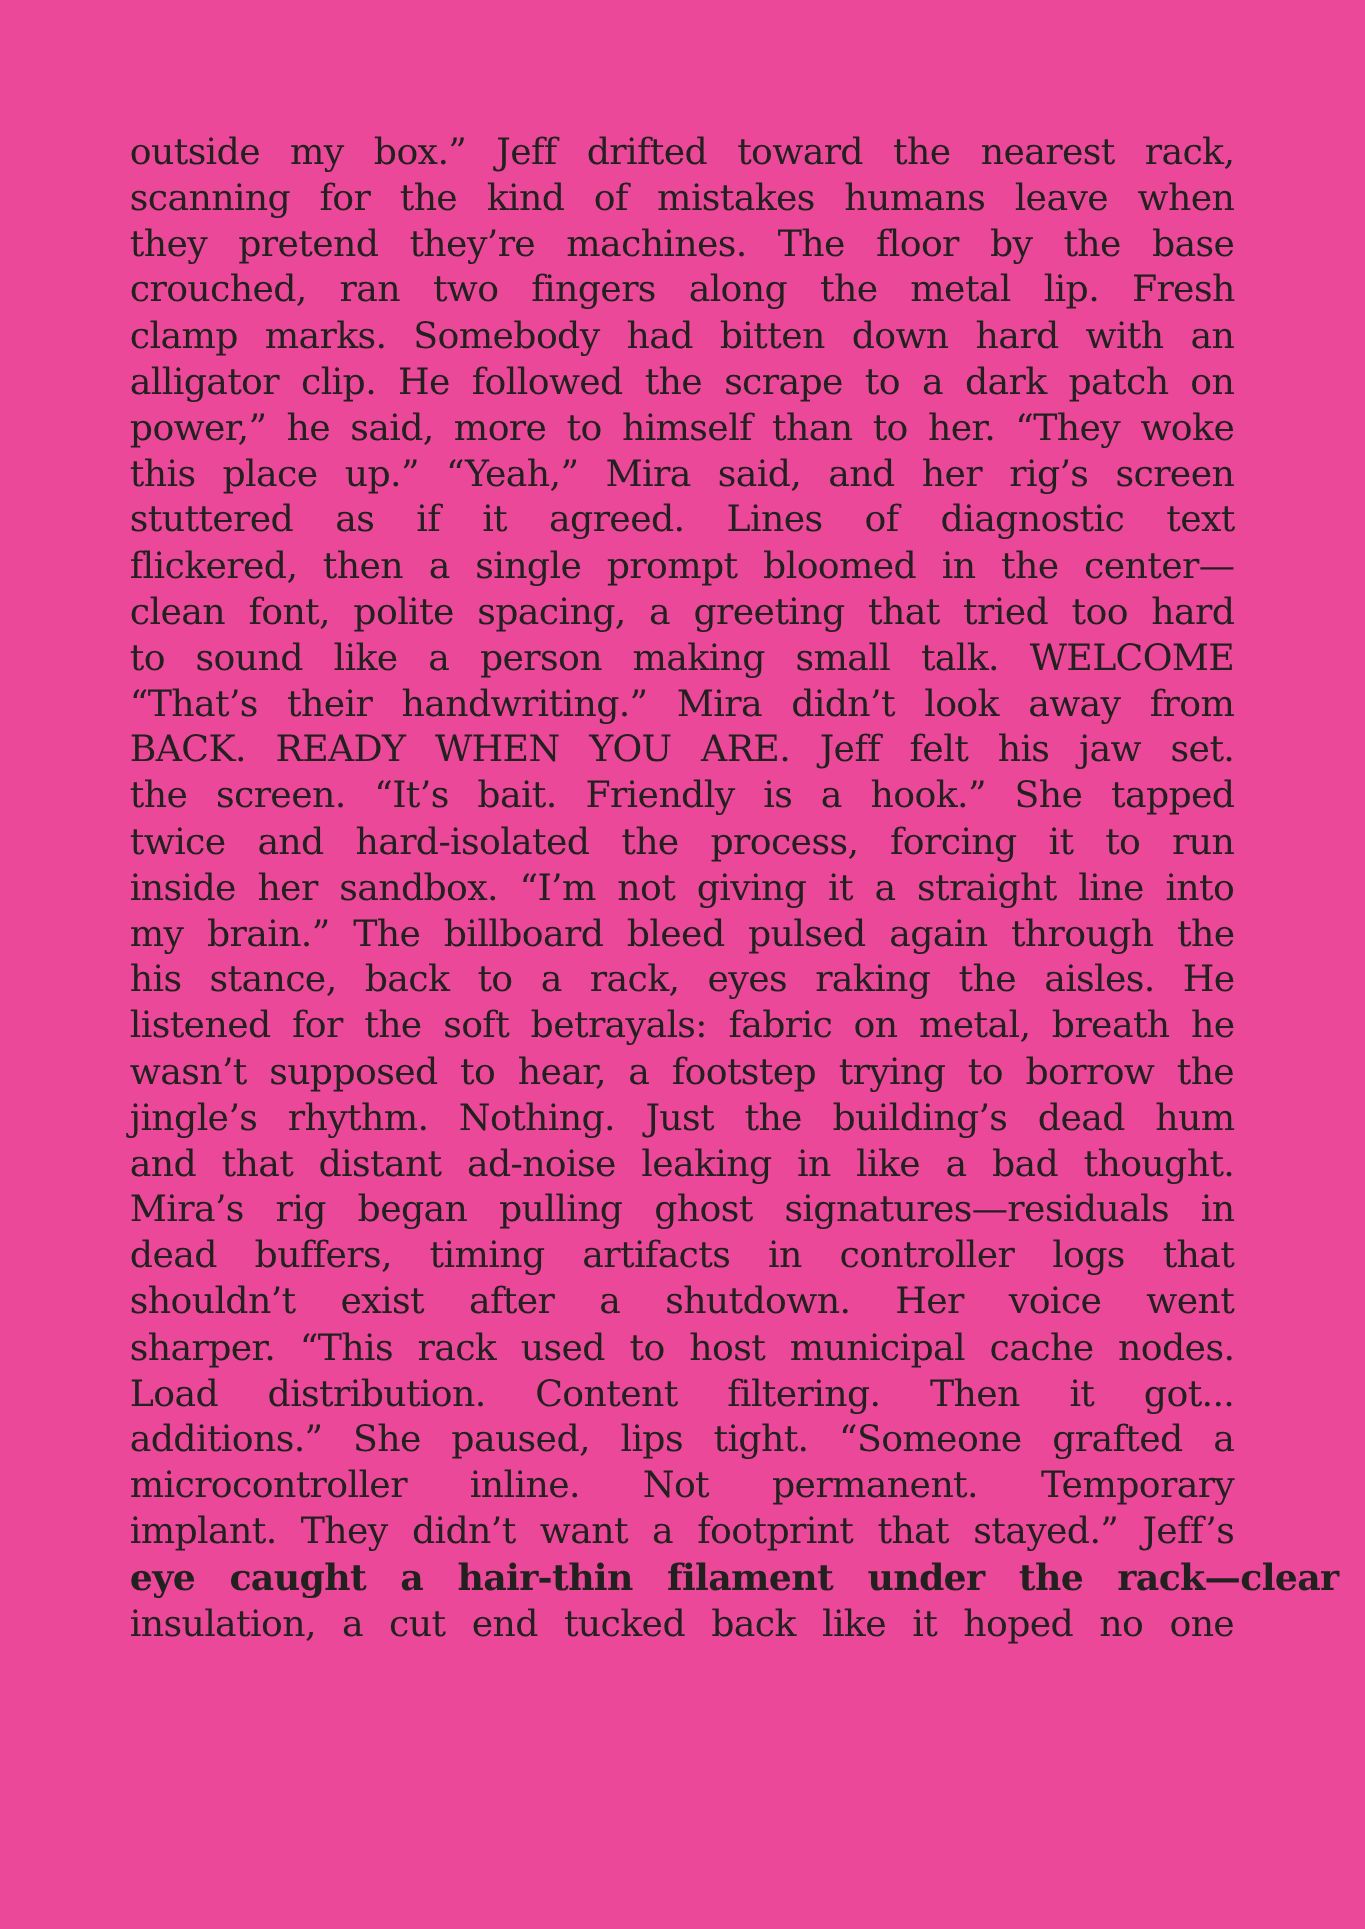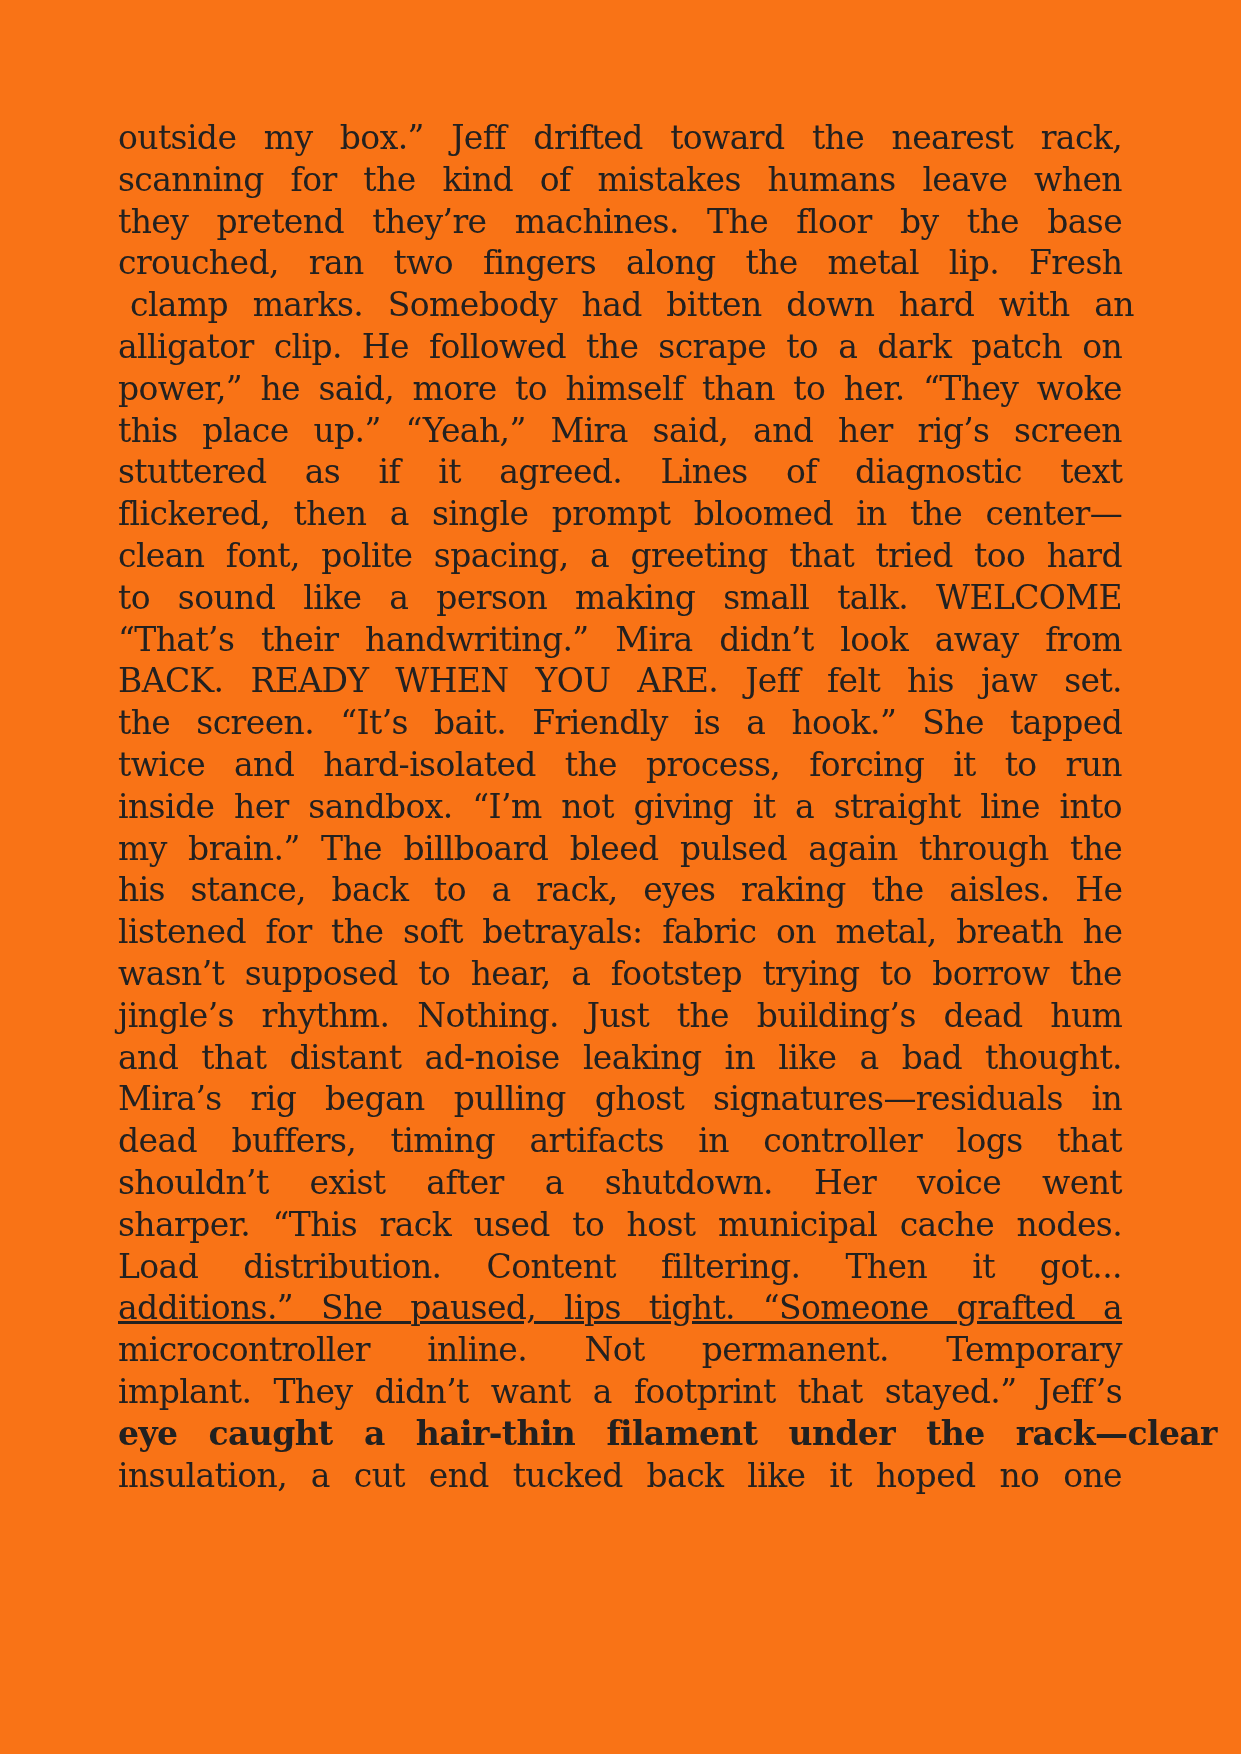--- a/index.html
+++ b/index.html
@@ -11,21 +11,21 @@
       height: 1754px;
       background: #E2CDA5;
       overflow: hidden;
       position: relative;
     }
     .page {
       position: absolute;
       left: 0; top: 0;
       width: 1241px;
       height: 1754px;
-      background: #f97316;
+      background: #ec4899;
     }
     .text-block {
       position: absolute;
       left: 118px;
       top: 117px;
       width: 1004px;
       font-family: "DejaVu Serif", "Liberation Serif", serif;
       font-size: 33px;
       line-height: 41.8px;
       color: #232120;
@@ -45,21 +45,21 @@
   </style>
 </head>
 <body>
 
 <div class="page">
   <div class="text-block">
     <span class="line" style="white-space: nowrap; display: block; text-align: left; word-spacing: 17.5px; width: 1004px;">outside my box.” Jeff drifted toward the nearest rack,</span>
     <span class="line" style="white-space: nowrap; display: block; text-align: left; word-spacing: 16.875px; width: 1004px;">scanning for the kind of mistakes humans leave when</span>
     <span class="line" style="white-space: nowrap; display: block; text-align: left; word-spacing: 18.375px; width: 1004px;">they pretend they’re machines. The floor by the base</span>
     <span class="line" style="white-space: nowrap; display: block; text-align: left; word-spacing: 20px; width: 1004px;">crouched, ran two fingers along the metal lip. Fresh</span>
-    <span class="line" style="white-space: nowrap; display: block; text-align: left; word-spacing: 14.625px; width: 1004px; margin-left: 12px;">clamp marks. Somebody had bitten down hard with an</span>
+    <span class="line" style="white-space: nowrap; display: block; text-align: left; word-spacing: 14.625px; width: 1004px;">clamp marks. Somebody had bitten down hard with an</span>
     <span class="line" style="white-space: nowrap; display: block; text-align: left; word-spacing: 10.1px; width: 1004px;">alligator clip. He followed the scrape to a dark patch on</span>
     <span class="line" style="white-space: nowrap; display: block; text-align: left; word-spacing: 8.5px; width: 1004px;">power,” he said, more to himself than to her. “They woke</span>
     <span class="line" style="white-space: nowrap; display: block; text-align: left; word-spacing: 14.7778px; width: 1004px;">this place up.” “Yeah,” Mira said, and her rig’s screen</span>
     <span class="line" style="white-space: nowrap; display: block; text-align: left; word-spacing: 28.375px; width: 1004px;">stuttered as if it agreed. Lines of diagnostic text</span>
     <span class="line" style="white-space: nowrap; display: block; text-align: left; word-spacing: 13.375px; width: 1004px;">flickered, then a single prompt bloomed in the center—</span>
     <span class="line" style="white-space: nowrap; display: block; text-align: left; word-spacing: 11.4444px; width: 1004px;">clean font, polite spacing, a greeting that tried too hard</span>
     <span class="line" style="white-space: nowrap; display: block; text-align: left; word-spacing: 18px; width: 1004px;">to sound like a person making small talk. WELCOME</span>
     <span class="line" style="white-space: nowrap; display: block; text-align: left; word-spacing: 16.7143px; width: 1004px;">“That’s their handwriting.” Mira didn’t look away from</span>
     <span class="line" style="white-space: nowrap; display: block; text-align: left; word-spacing: 17px; width: 1004px;">BACK. READY WHEN YOU ARE. Jeff felt his jaw set.</span>
     <span class="line" style="white-space: nowrap; display: block; text-align: left; word-spacing: 16.2222px; width: 1004px;">the screen. “It’s bait. Friendly is a hook.” She tapped</span>
@@ -69,19 +69,19 @@
     <span class="line" style="white-space: nowrap; display: block; text-align: left; word-spacing: 15.7px; width: 1004px;">his stance, back to a rack, eyes raking the aisles. He</span>
     <span class="line" style="white-space: nowrap; display: block; text-align: left; word-spacing: 9.66667px; width: 1004px;">listened for the soft betrayals: fabric on metal, breath he</span>
     <span class="line" style="white-space: nowrap; display: block; text-align: left; word-spacing: 10.5556px; width: 1004px;">wasn’t supposed to hear, a footstep trying to borrow the</span>
     <span class="line" style="white-space: nowrap; display: block; text-align: left; word-spacing: 17.8571px; width: 1004px;">jingle’s rhythm. Nothing. Just the building’s dead hum</span>
     <span class="line" style="white-space: nowrap; display: block; text-align: left; word-spacing: 13.2222px; width: 1004px;">and that distant ad-noise leaking in like a bad thought.</span>
     <span class="line" style="white-space: nowrap; display: block; text-align: left; word-spacing: 19px; width: 1004px;">Mira’s rig began pulling ghost signatures—residuals in</span>
     <span class="line" style="white-space: nowrap; display: block; text-align: left; word-spacing: 24.4286px; width: 1004px;">dead buffers, timing artifacts in controller logs that</span>
     <span class="line" style="white-space: nowrap; display: block; text-align: left; word-spacing: 31px; width: 1004px;">shouldn’t exist after a shutdown. Her voice went</span>
     <span class="line" style="white-space: nowrap; display: block; text-align: left; word-spacing: 12.5px; width: 1004px;">sharper. “This rack used to host municipal cache nodes.</span>
     <span class="line" style="white-space: nowrap; display: block; text-align: left; word-spacing: 35.1667px; width: 1004px;">Load distribution. Content filtering. Then it got...</span>
-    <span class="line" style="white-space: nowrap; display: block; text-align: left; word-spacing: 17.8571px; width: 1004px; text-decoration: underline;">additions.” She paused, lips tight. “Someone grafted a</span>
+    <span class="line" style="white-space: nowrap; display: block; text-align: left; word-spacing: 17.8571px; width: 1004px;">additions.” She paused, lips tight. “Someone grafted a</span>
     <span class="line" style="white-space: nowrap; display: block; text-align: left; word-spacing: 47.25px; width: 1004px;">microcontroller inline. Not permanent. Temporary</span>
     <span class="line" style="white-space: nowrap; display: block; text-align: left; word-spacing: 12.125px; width: 1004px;">implant. They didn’t want a footprint that stayed.” Jeff’s</span>
     <span class="line" style="white-space: nowrap; display: block; text-align: left; word-spacing: 20.2857px; width: 1004px; font-weight: bold;">eye caught a hair-thin filament under the rack—clear</span>
     <span class="line last" style="white-space: nowrap; display: block; text-align: left; word-spacing: 13.9px; width: 1004px;">insulation, a cut end tucked back like it hoped no one</span>
   </div>
 </div>
 
 </body></html>

